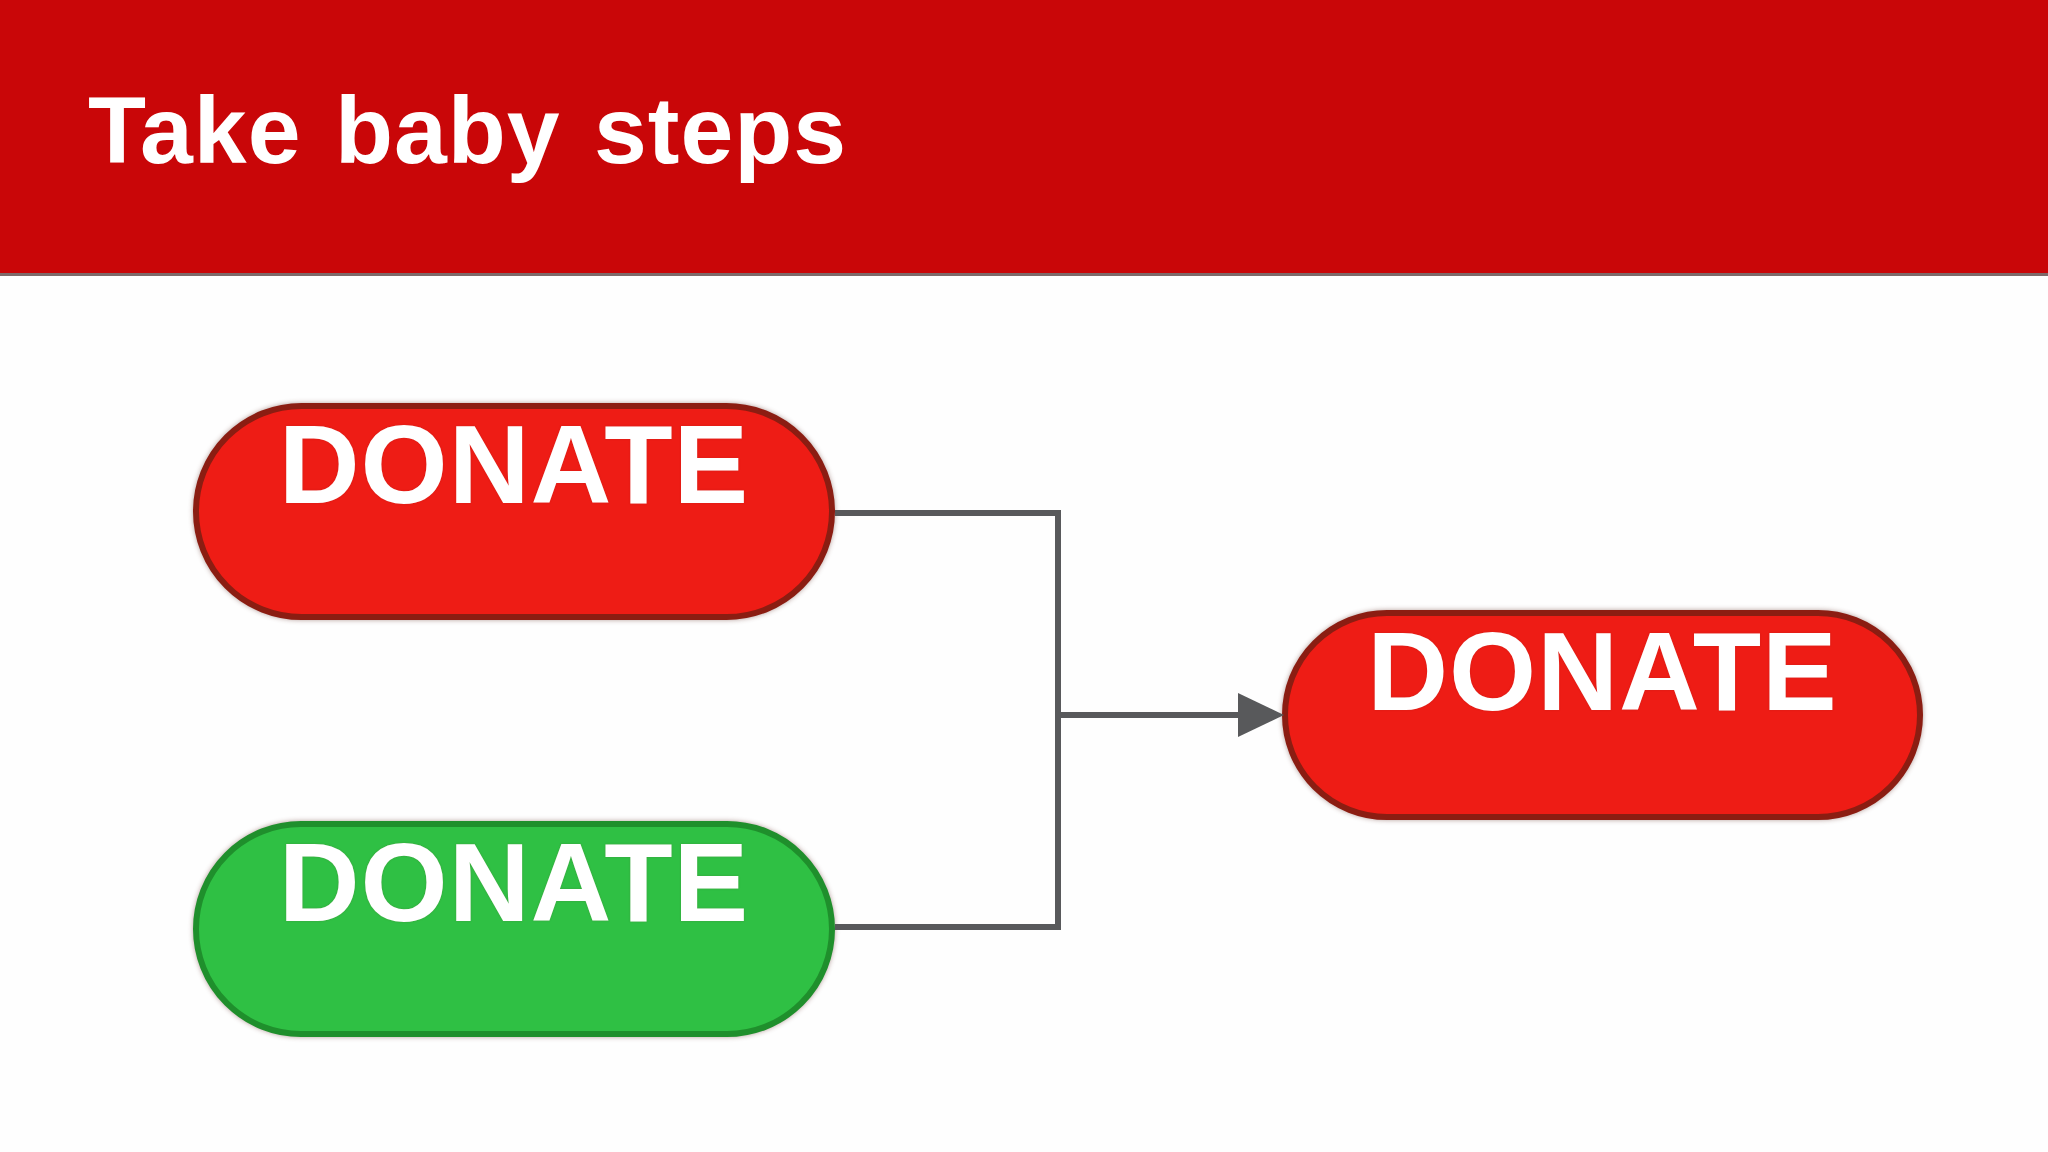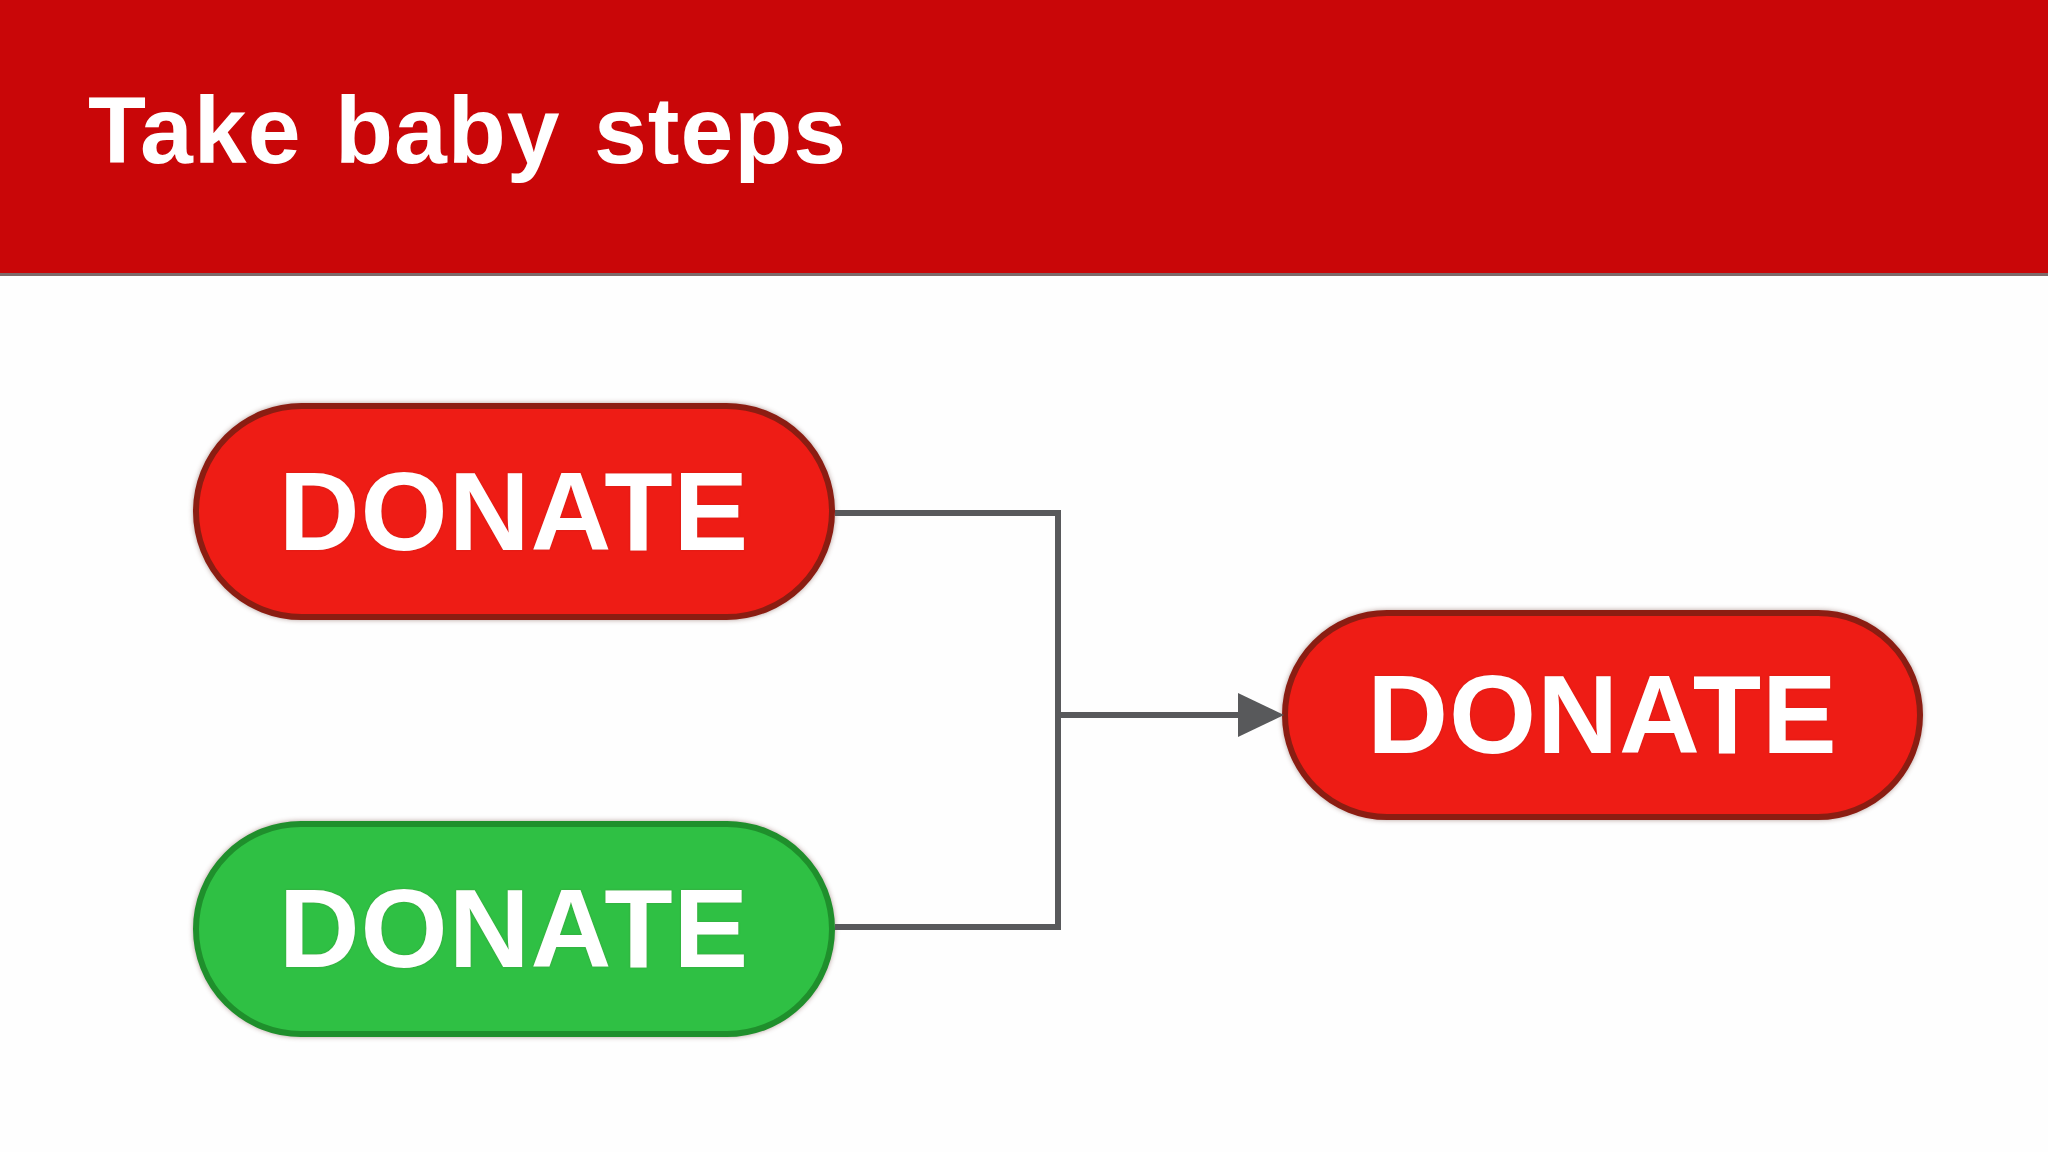--- a/index.html
+++ b/index.html
@@ -36,21 +36,20 @@
     font-weight: bold;
     letter-spacing: 1px;
     word-spacing: 6px;
     white-space: nowrap;
   }
 
   
   .btn {
     position: absolute;
     display: flex;
-    align-items: center;
     justify-content: center;
     box-sizing: border-box;
     border-style: solid;
     border-width: 6px;
     box-shadow: 0 0 5px rgba(90, 40, 30, 0.45);
   }
   .btn span {
     font-size: 112px;
     font-weight: bold;
     line-height: 1;

